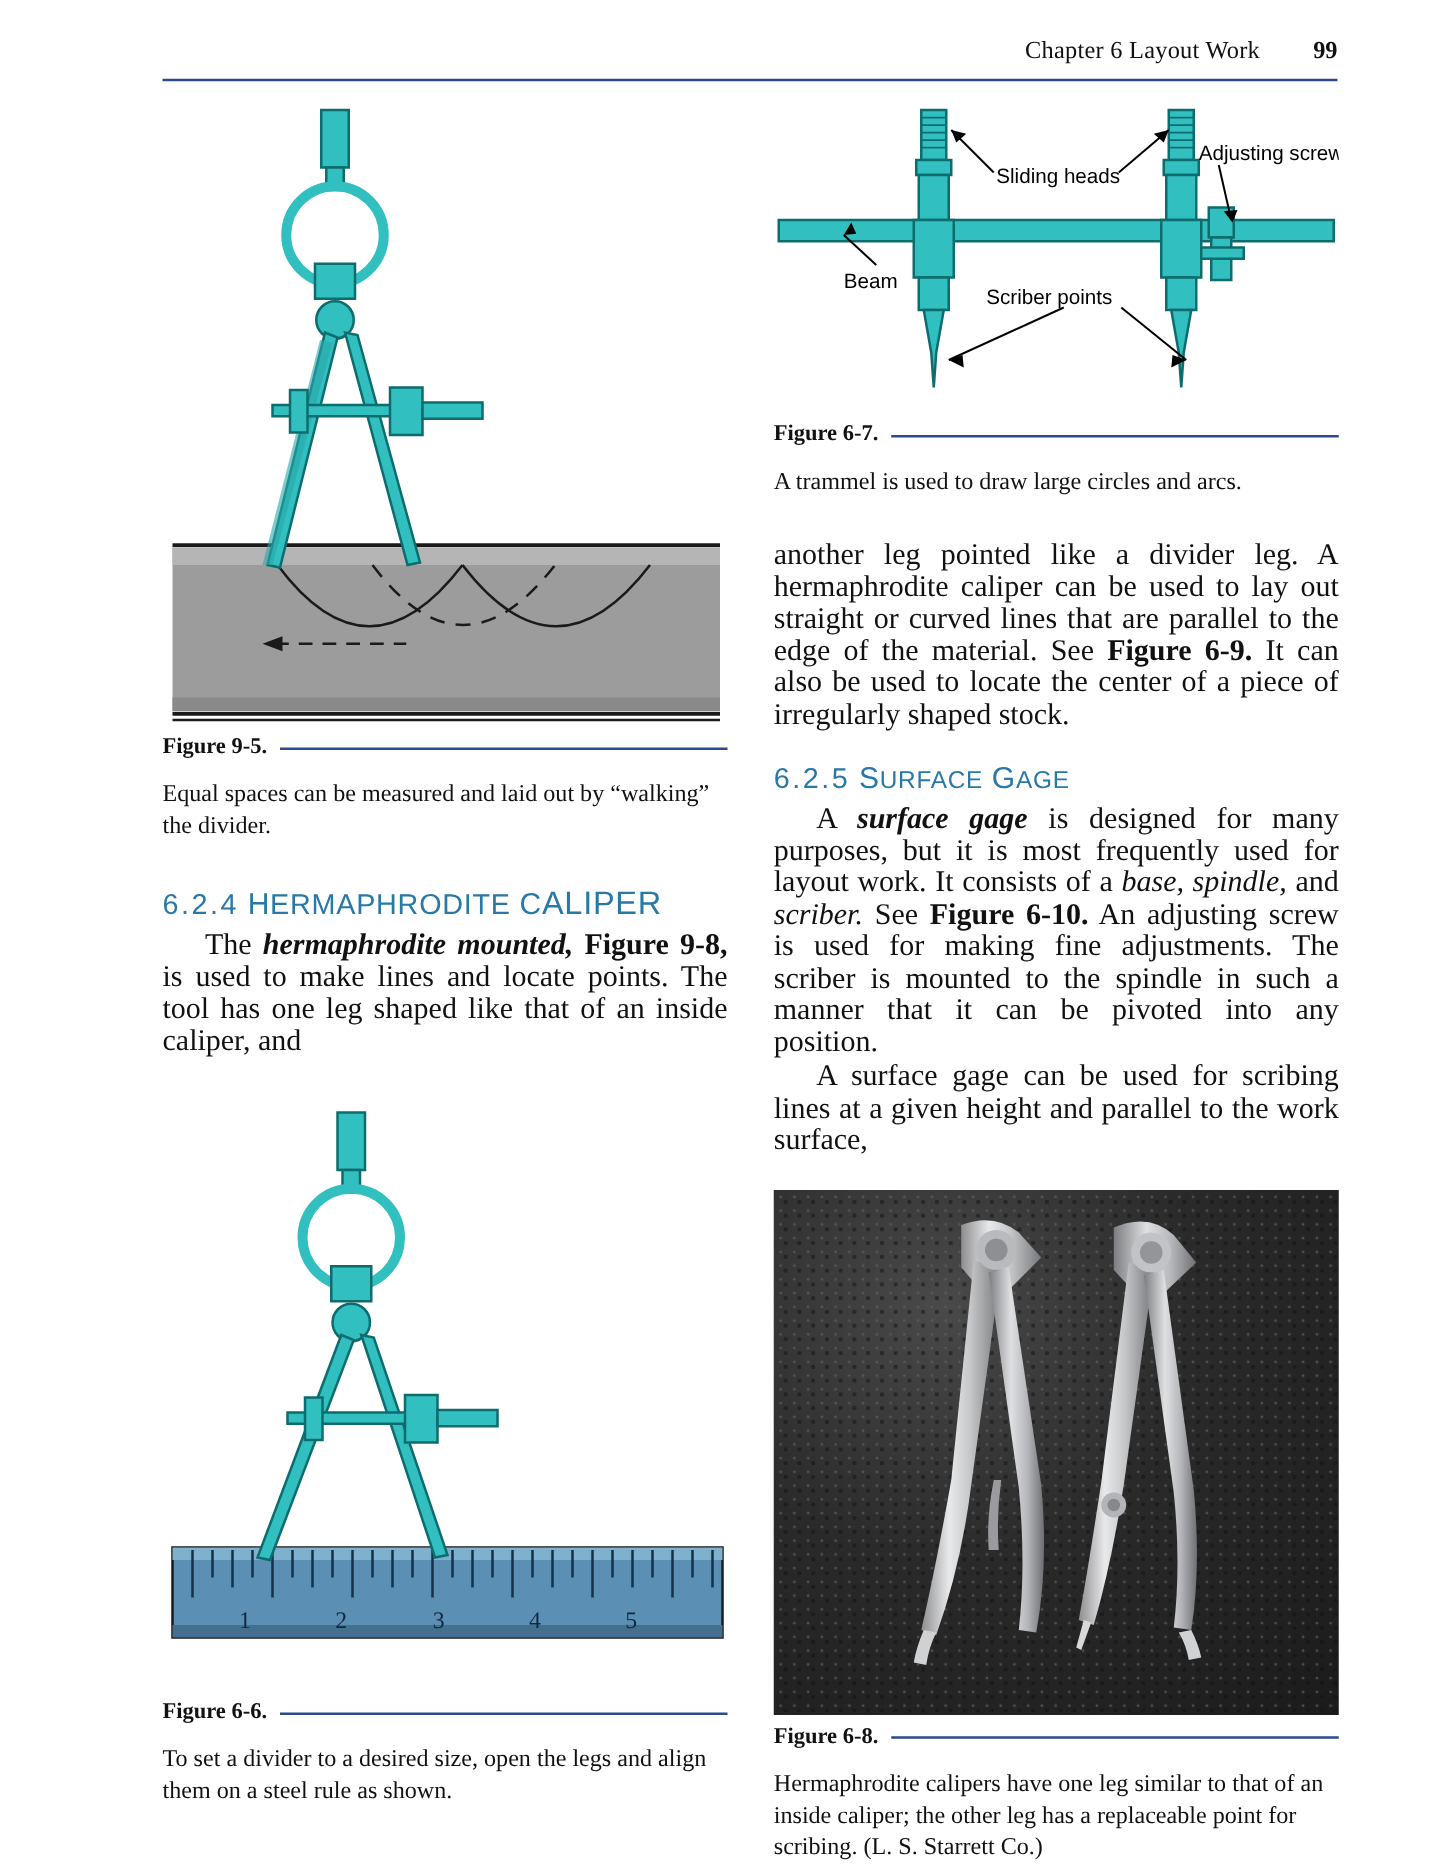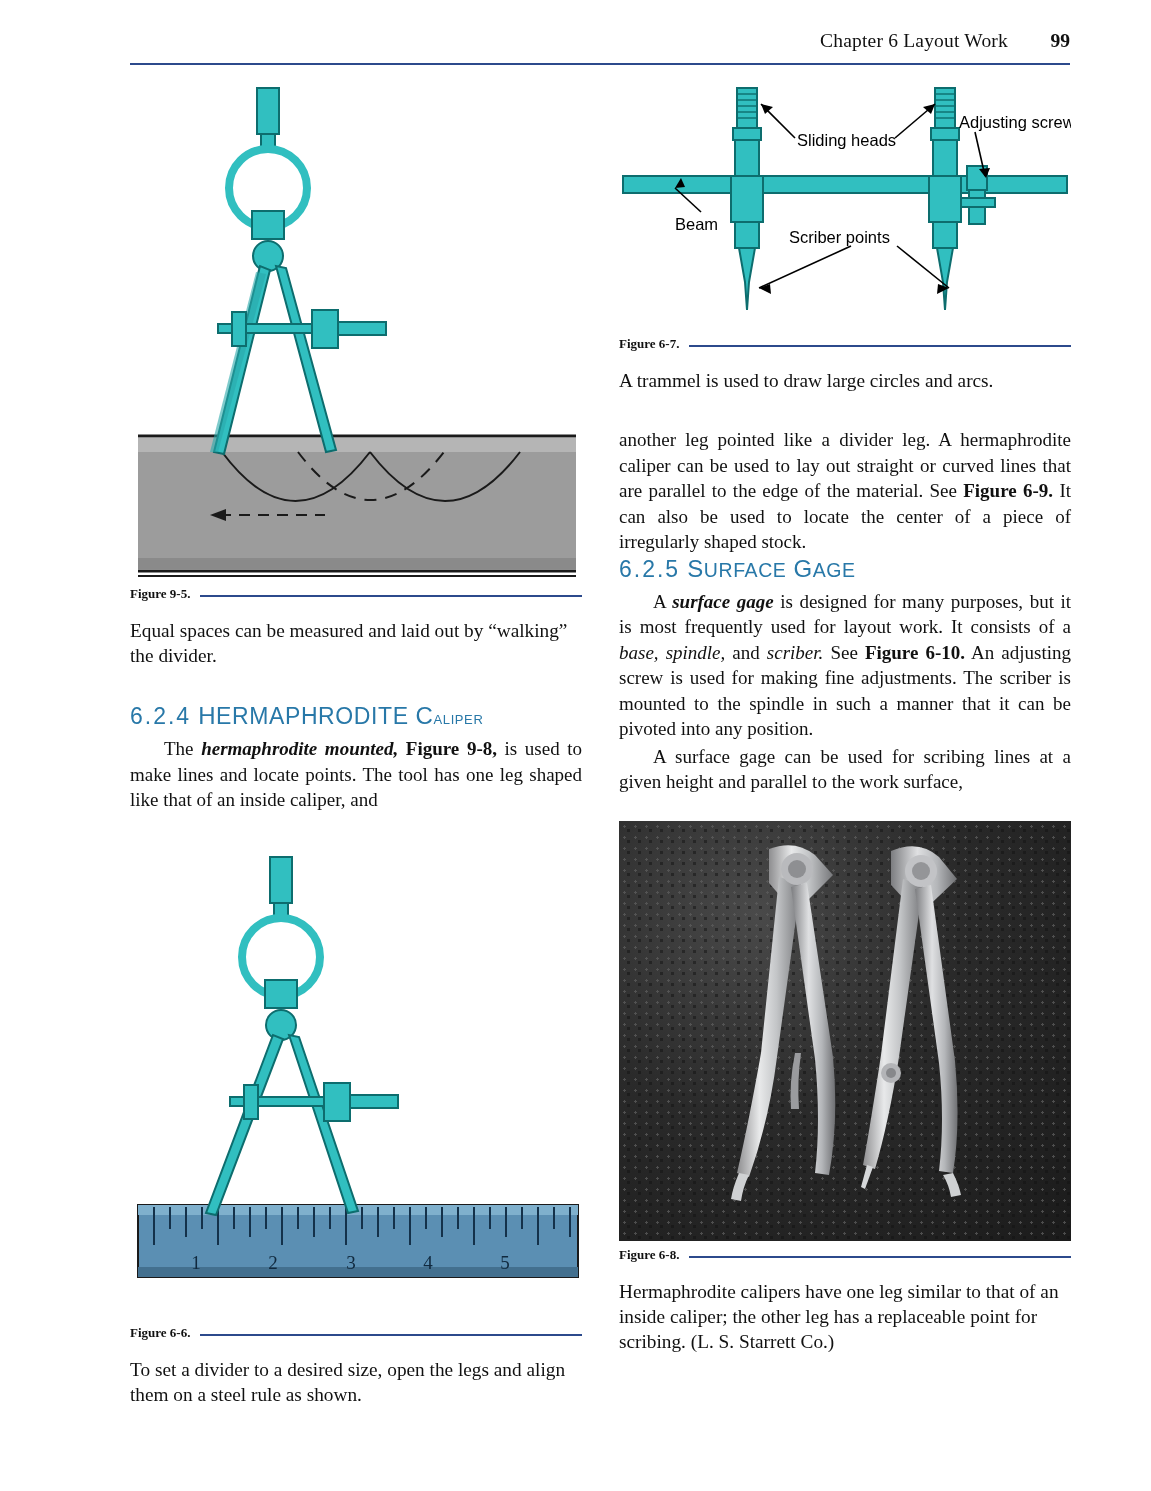--- a/index.html
+++ b/index.html
@@ -63,21 +63,21 @@
     width: 452px;
   }
   .col-right {
     position: absolute;
     left: 619px;
     top: 80px;
     width: 452px;
   }
 
   p.body {
-    font-size: 19px;
+    font-size: 24px;
     line-height: 25.5px;
     text-align: justify;
     margin: 0 0 0 0;
     hyphens: auto;
   }
   p.body + p.body { margin-top: 2px; }
   .indent { text-indent: 34px; }
 
   h2.section {
     font-family: "Liberation Sans", sans-serif;
@@ -90,21 +90,21 @@
 
   
   .fig-caption { margin-top: 6px; }
   .fig-caption .cap-head-row {
     display: flex;
     align-items: center;
     gap: 10px;
   }
   .fig-caption .cap-num {
     font-weight: bold;
-    font-size: 13px;
+    font-size: 18px;
     white-space: nowrap;
   }
   .fig-caption .cap-rule {
     flex: 1 1 auto;
     height: 2px;
     background: #2c4a8c;
     position: relative;
     top: 2px;
   }
   .fig-caption .cap-text {
@@ -204,21 +204,21 @@
     </div>
 
     <div class="fig-caption">
       <div class="cap-head-row">
         <span class="cap-num">Figure 9-5.</span>
         <span class="cap-rule"></span>
       </div>
       <div class="cap-text">Equal spaces can be measured and laid out by “walking” the divider.</div>
     </div>
 
-    <h2 class="section" style="margin-top:34px;"><span style="letter-spacing:2px;">6.2.4</span> <span style="font-size:24px;">H</span><span style="font-size:23px;">ERMAPHRODITE</span> <span style="font-size:24px;">C</span><span style="font-size:13px;text-align:right;">ALIPER</span></h2>
+    <h2 class="section" style="margin-top:34px;"><span style="letter-spacing:2px;">6.2.4</span> <span style="font-size:24px;">H</span><span style="font-size:23px;">ERMAPHRODITE</span> <span style="font-size:24px;">C</span><span style="font-size:26px;text-align:right;">ALIPER</span></h2>
     <p class="body indent">The <span style="font-weight:bold;font-style:italic;">hermaphrodite mounted,</span> <span style="font-weight:bold;">Figure 9-8,</span> is used to make lines and locate points. The tool has one leg shaped like that of an inside caliper, and</p>
 
     <div class="figure-box" style="height:470px; margin-top:36px;">
       <svg width="452" height="470" viewBox="0 0 452 470" class="caliper-svg">
 
         <rect x="8" y="356" width="440" height="72" fill="#5b8fb3" stroke="#1a1a1a" stroke-width="2"></rect>
         <rect x="8" y="356" width="440" height="10" fill="#7fb0cd"></rect>
         <rect x="8" y="418" width="440" height="10" fill="#43708f"></rect>
         <g stroke="#14314a" stroke-width="2">
           <path d="M24,358 V396"></path>
@@ -347,21 +347,21 @@
     <div class="fig-caption">
       <div class="cap-head-row">
         <span class="cap-num">Figure 6-7.</span>
         <span class="cap-rule"></span>
       </div>
       <div class="cap-text">A trammel is used to draw large circles and arcs.</div>
     </div>
 
     <p class="body" style="margin-top:34px;">another leg pointed like a divider leg. A hermaphrodite caliper can be used to lay out straight or curved lines that are parallel to the edge of the material. See <span style="font-weight:bold;">Figure 6-9.</span> It can also be used to locate the center of a piece of irregularly shaped stock.</p>
 
-    <h2 class="section" style=""><span style="letter-spacing:2px;">6.2.5</span> <span style="font-size:24px;">S</span><span style="font-size:19.5px;">URFACE</span> <span style="font-size:24px;">G</span><span style="font-size:19.5px;">AGE</span></h2>
+    <h2 class="section" style="margin-top:24px;"><span style="letter-spacing:2px;">6.2.5</span> <span style="font-size:24px;">S</span><span style="font-size:19.5px;">URFACE</span> <span style="font-size:24px;">G</span><span style="font-size:19.5px;">AGE</span></h2>
     <p class="body indent">A <span style="font-weight:bold;font-style:italic;">surface gage</span> is designed for many purposes, but it is most frequently used for layout work. It consists of a <span style="font-style:italic;">base, spindle,</span> and <span style="font-style:italic;">scriber.</span> See <span style="font-weight:bold;">Figure 6-10.</span> An adjusting screw is used for making fine adjustments. The scriber is mounted to the spindle in such a manner that it can be pivoted into any position.</p>
     <p class="body indent">A surface gage can be used for scribing lines at a given height and parallel to the work surface,</p>
 
     <div class="photo" style="margin-top:26px;">
       <div class="dots"></div>
       <div class="dots2"></div>
       <svg width="452" height="420" viewBox="0 0 452 420" class="caliper-svg">
         <defs>
           <linearGradient id="steel" x1="0" y1="0" x2="1" y2="0">
             <stop offset="0%" stop-color="#8e8e90"></stop>

